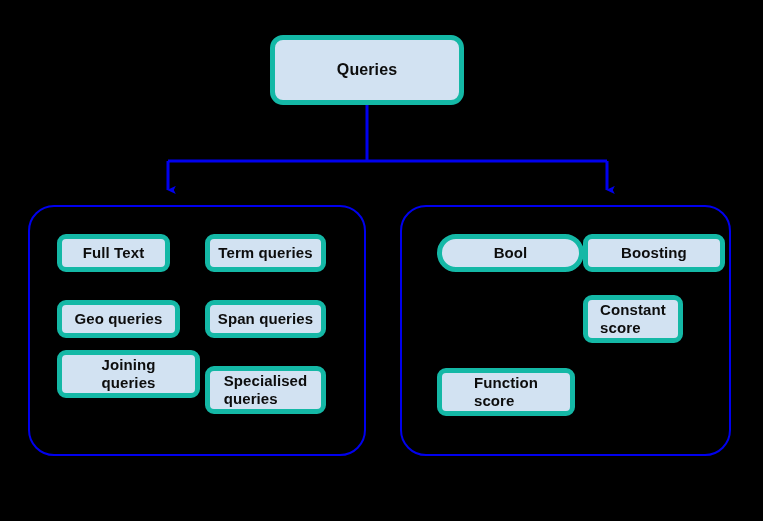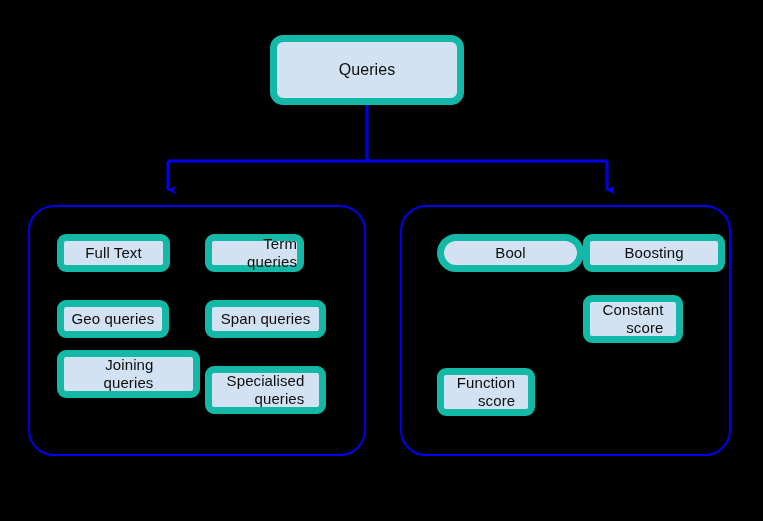--- a/index.html
+++ b/index.html
@@ -24,31 +24,32 @@
     top: 0;
     width: 763px;
     height: 521px;
     pointer-events: none;
   }
   
   .node {
     position: absolute;
     box-sizing: border-box;
     background: #d2e2f2;
-    border: 7px solid #14b8a6;
+    border: 5px solid #14b8a6;
     border-radius: 9px;
     display: flex;
     align-items: center;
     justify-content: center;
-    text-align: right;
+    text-align: left;
     color: #0d0d0d;
     font-size: 15px;
     line-height: 1.18;
     letter-spacing: 0.1px;
     white-space: pre-line;
+    font-weight: bold;
   }
   #root-node {
     left: 270px;
     top: 35px;
     width: 194px;
     height: 70px;
     border-radius: 13px;
     font-size: 16px;
   }
   
@@ -84,34 +85,34 @@
     <path d="M168,161 L168,190" stroke="#0000ee" stroke-width="3" fill="none" marker-end="url(#arrow)"></path>
 
     <path d="M607,161 L607,190" stroke="#0000ee" stroke-width="3" fill="none" marker-end="url(#arrow)"></path>
   </svg>
 
   <div class="node" id="root-node">Queries</div>
 
   <div class="group" id="group-left"></div>
 
   <div class="node one-line" style="left:57px;  top:234px; width:113px;">Full Text</div>
-  <div class="node one-line" style="left:205px; top:234px; width:99px;">Term queries</div>
+  <div class="node one-line" style="left:205px; top:234px; width:121px;">Term queries</div>
 
-  <div class="node one-line" style="left:57px;  top:300px; width:112px;">Geo queries</div>
+  <div class="node one-line" style="left:57px;  top:300px; width:123px;">Geo queries</div>
   <div class="node one-line" style="left:205px; top:300px; width:121px;">Span queries</div>
 
   <div class="node two-line" style="left:57px;  top:350px; width:143px;">Joining
 queries</div>
   <div class="node two-line" style="left:205px; top:366px; width:121px;">Specialised
 queries</div>
 
   <div class="group" id="group-right"></div>
 
   <div class="node one-line" style="left:437px; top:234px; width:147px;border-radius:19px;">Bool</div>
   <div class="node one-line" style="left:583px; top:234px; width:142px;">Boosting</div>
 
   <div class="node two-line" style="left:583px; top:295px; width:100px;">Constant
 score</div>
 
-  <div class="node two-line" style="left:437px; top:368px; width:98px;">Function
+  <div class="node two-line" style="left:437px; top:368px; width:138px;">Function
 score</div>
 
 </div>
 
 </body></html>

